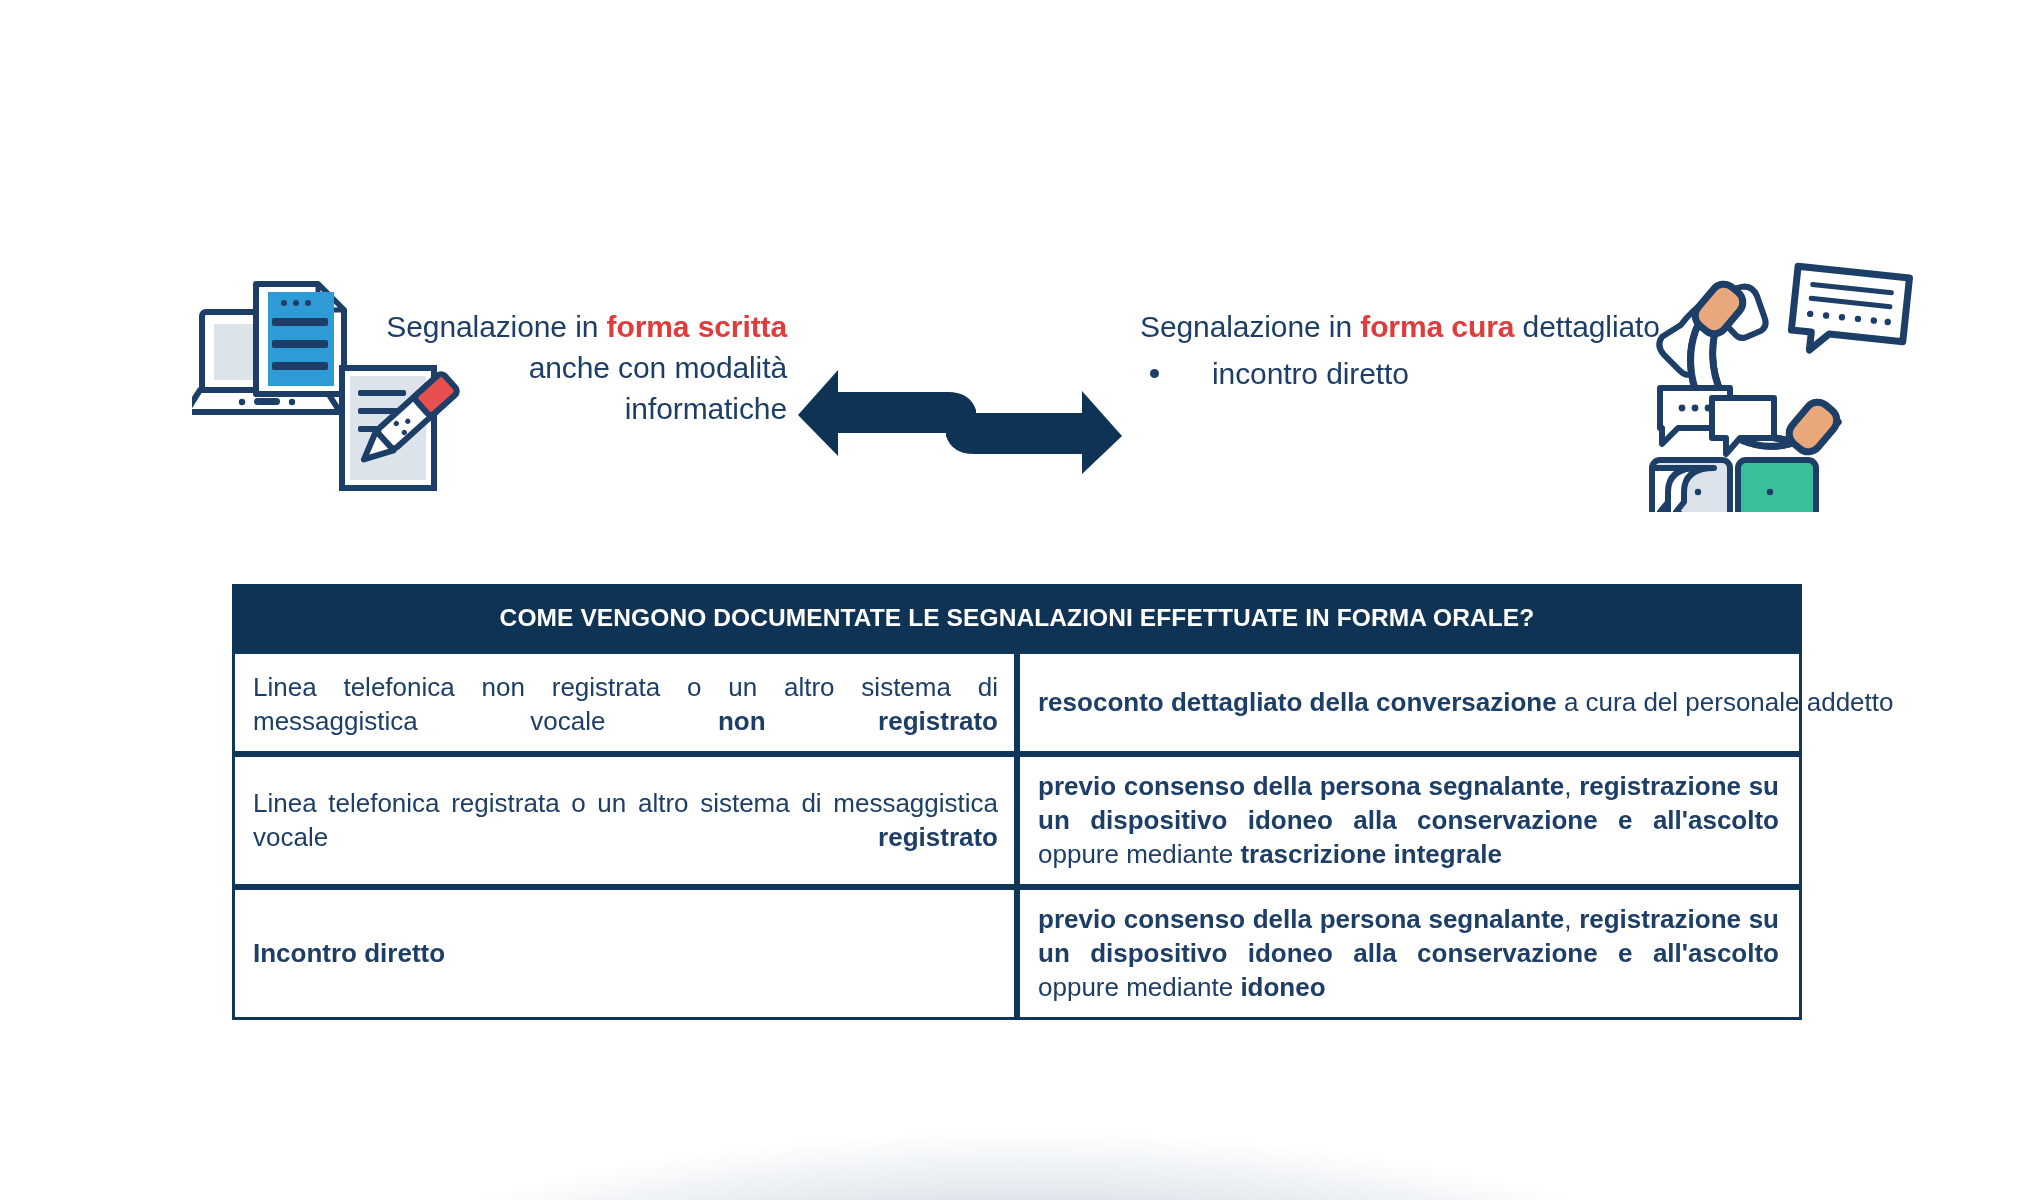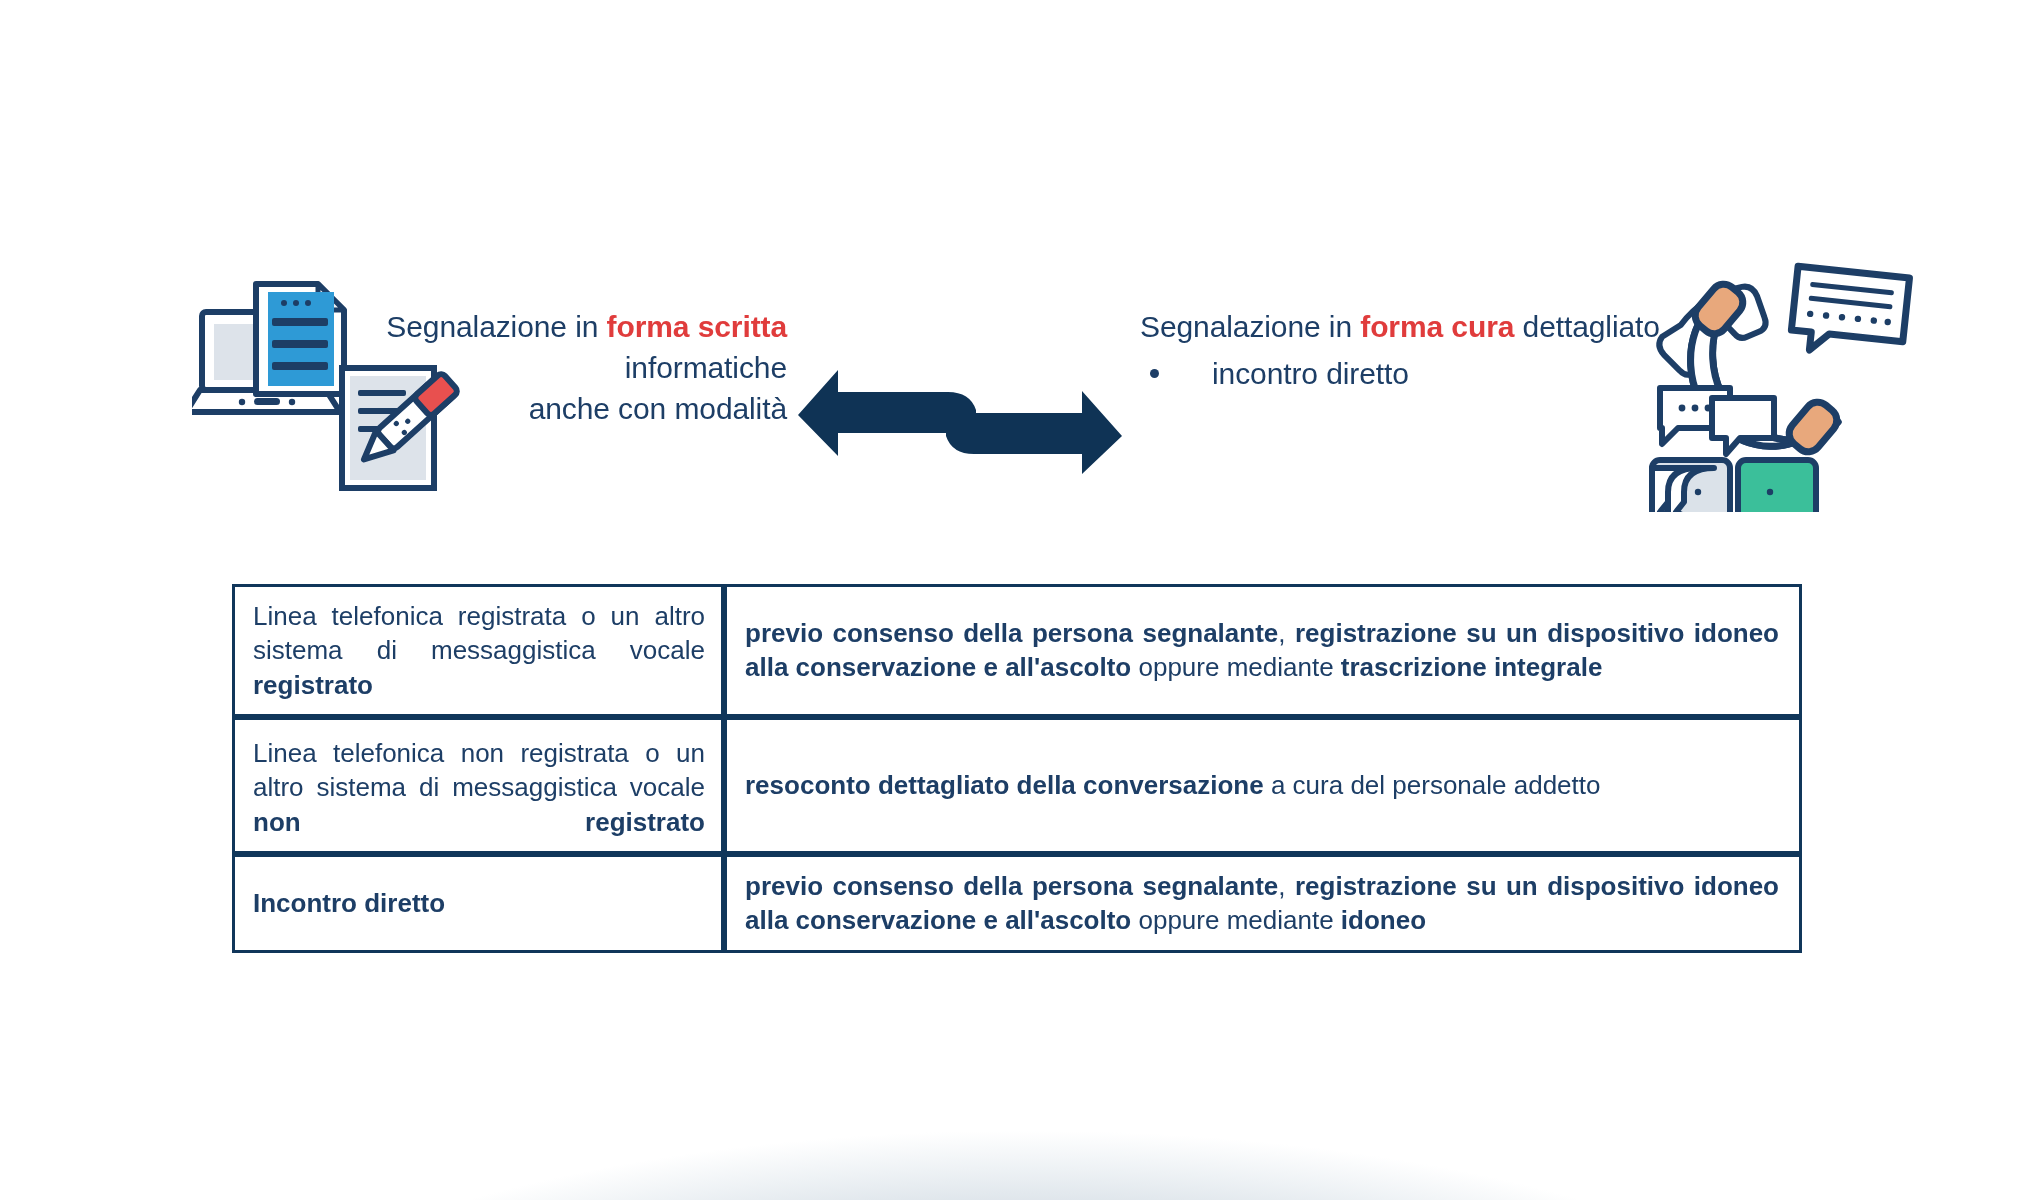--- a/index.html
+++ b/index.html
@@ -178,22 +178,22 @@
         <circle cx="206" cy="156" r="2.6" fill="#1d3e66"></circle>
         <path d="M186 136 l-28 13 l28 13 Z" fill="#ffffff" stroke="#1d3e66" stroke-width="6" stroke-linejoin="round"></path>
       </g>
     </svg>
   </div>
 
   <div class="text-written">
     <div>
       <span>Segnalazione in </span><span class="hl">forma scritta</span>
     </div>
+    <div>anche con modalità</div>
     <div>informatiche</div>
-    <div>anche con modalità</div>
   </div>
 
   <div class="arrow-wrap">
     <svg width="324" height="122" viewBox="0 0 324 122" xmlns="http://www.w3.org/2000/svg">
       <path d="M0 63
                L40 18
                L40 40
                L150 40
                Q172 40 178 58
                L178 61
@@ -277,29 +277,32 @@
         <circle cx="78" cy="140" r="3.4" fill="#1d3e66"></circle>
         <circle cx="90" cy="140" r="3.4" fill="#1d3e66"></circle>
         <circle cx="102" cy="140" r="3.4" fill="#1d3e66"></circle>
       </g>
     </svg>
   </div>
 </div>
 
 <table class="tbl">
   <tbody>
+      <tr>
+    <td class="hdr" colspan="2">COME VENGONO DOCUMENTATE LE SEGNALAZIONI EFFETTUATE IN FORMA ORALE?</td>
+  </tr>
+
+  <tr>
+    <td class="c-left justify-all row-tall-left"><span>Linea telefonica non registrata o un altro sistema di messaggistica vocale </span><b>non registrato</b></td>
+    <td class="c-right midcell nowrapcell"><b>resoconto dettagliato della conversazione</b><span> a cura del personale addetto</span></td>
+  </tr>
 
   <tr>
     <td class="c-left justify-all"><span>Linea telefonica registrata o un altro sistema di messaggistica vocale </span><b>registrato</b></td>
     <td class="c-right"><b>previo consenso della persona segnalante</b><span>, </span><b>registrazione su un dispositivo idoneo alla conservazione e all'ascolto</b><span> oppure mediante </span><b>trascrizione integrale</b></td>
-  </tr>
-
-  <tr>
-    <td class="c-left justify-all row-tall-left"><span>Linea telefonica non registrata o un altro sistema di messaggistica vocale </span><b>non registrato</b></td>
-    <td class="c-right midcell nowrapcell"><b>resoconto dettagliato della conversazione</b><span> a cura del personale addetto</span></td>
   </tr>
 
   <tr>
     <td class="c-left nowrapcell"><span></span><b>Incontro diretto</b></td>
     <td class="c-right"><b>previo consenso della persona segnalante</b><span>, </span><b>registrazione su un dispositivo idoneo alla conservazione e all'ascolto</b><span> oppure mediante </span><b>idoneo</b></td>
   </tr>
 </tbody>
   </table>
 
 </body></html>

